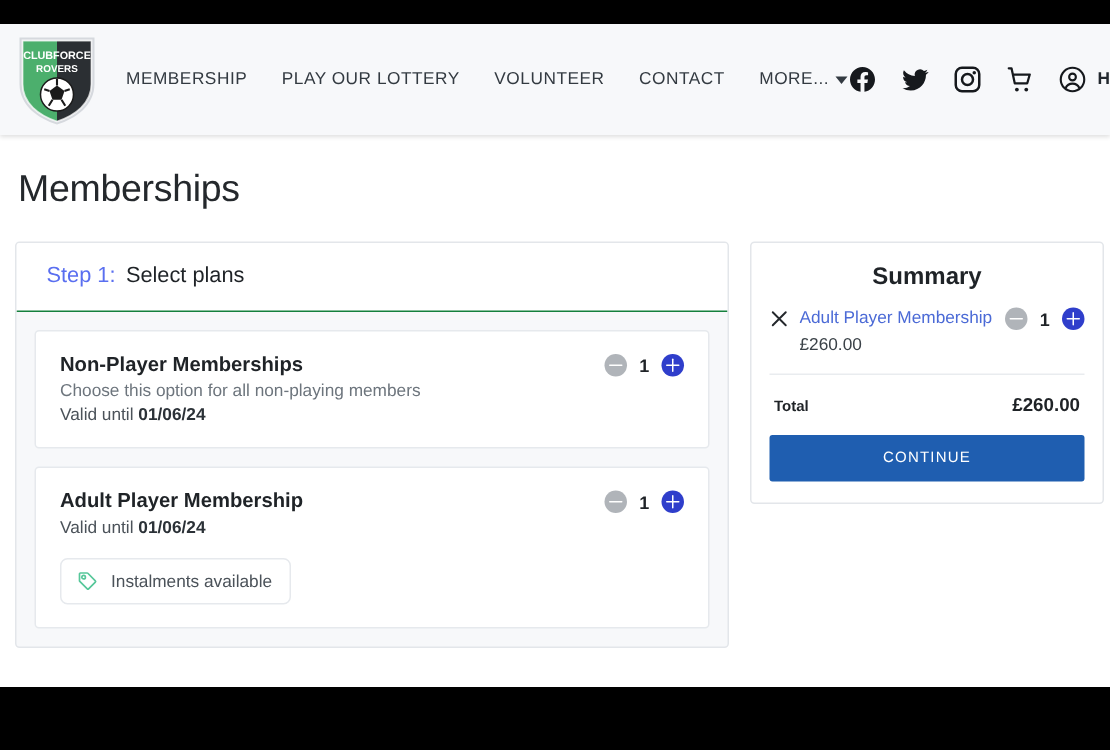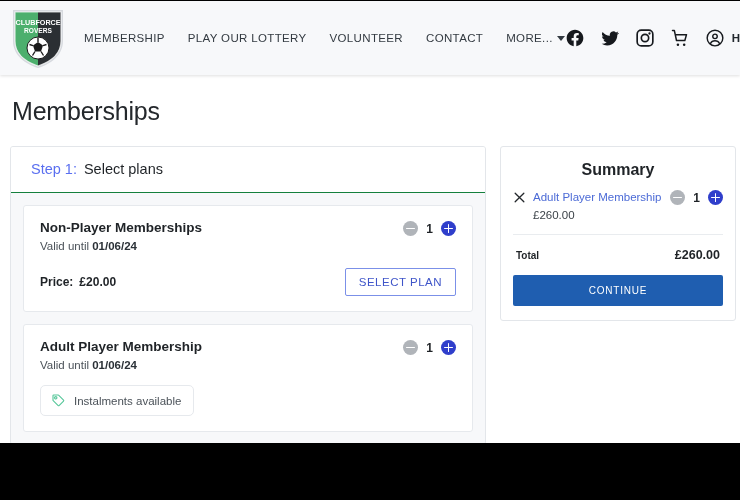--- a/index.html
+++ b/index.html
@@ -3,21 +3,21 @@
 <meta charset="utf-8">
 <style>
   * { box-sizing: border-box; margin: 0; padding: 0; }
   html, body {
     width: 740px; height: 500px;
     background: #000000;
     font-family: "Liberation Sans", sans-serif;
     overflow: hidden;
   }
   .viewport {
-    position: absolute; left: 0; top: 1px;
+    position: absolute; left: 0; top: 16px;
     width: 740px; height: 442px;
     background: #fef9c3;
     overflow: hidden;
   }
 
   
   .site-header {
     position: relative;
     height: 74px;
     background: #f7f8fa;
@@ -334,33 +334,28 @@
           <span class="step-label">Step 1:</span>
           <span class="step-title">Select plans</span>
         </div>
 
         <div class="plans-body">
 
           <article class="plan-card">
             <div class="plan-top">
               <div class="plan-info">
                 <div class="plan-name">Non-Player Memberships</div>
+                <div class="plan-desc">Choose this option for all non-playing members</div>
                 <div class="plan-valid"><span>Valid until </span><b>01/06/24</b></div>
               </div>
               <div class="stepper">
                 <button class="step-btn minus"></button>
                 <span class="step-qty">1</span>
                 <button class="step-btn plus"></button>
               </div>
-            </div>
-            <div class="plan-bottom">
-              <div class="price-line">
-                <span class="plabel">Price:</span><span>£20.00</span>
-              </div>
-              <button class="select-plan-btn">SELECT PLAN</button>
             </div>
           </article>
 
           <article class="plan-card">
             <div class="plan-top">
               <div class="plan-info">
                 <div class="plan-name">Adult Player Membership</div>
                 <div class="plan-valid"><span>Valid until </span><b>01/06/24</b></div>
               </div>
               <div class="stepper">

